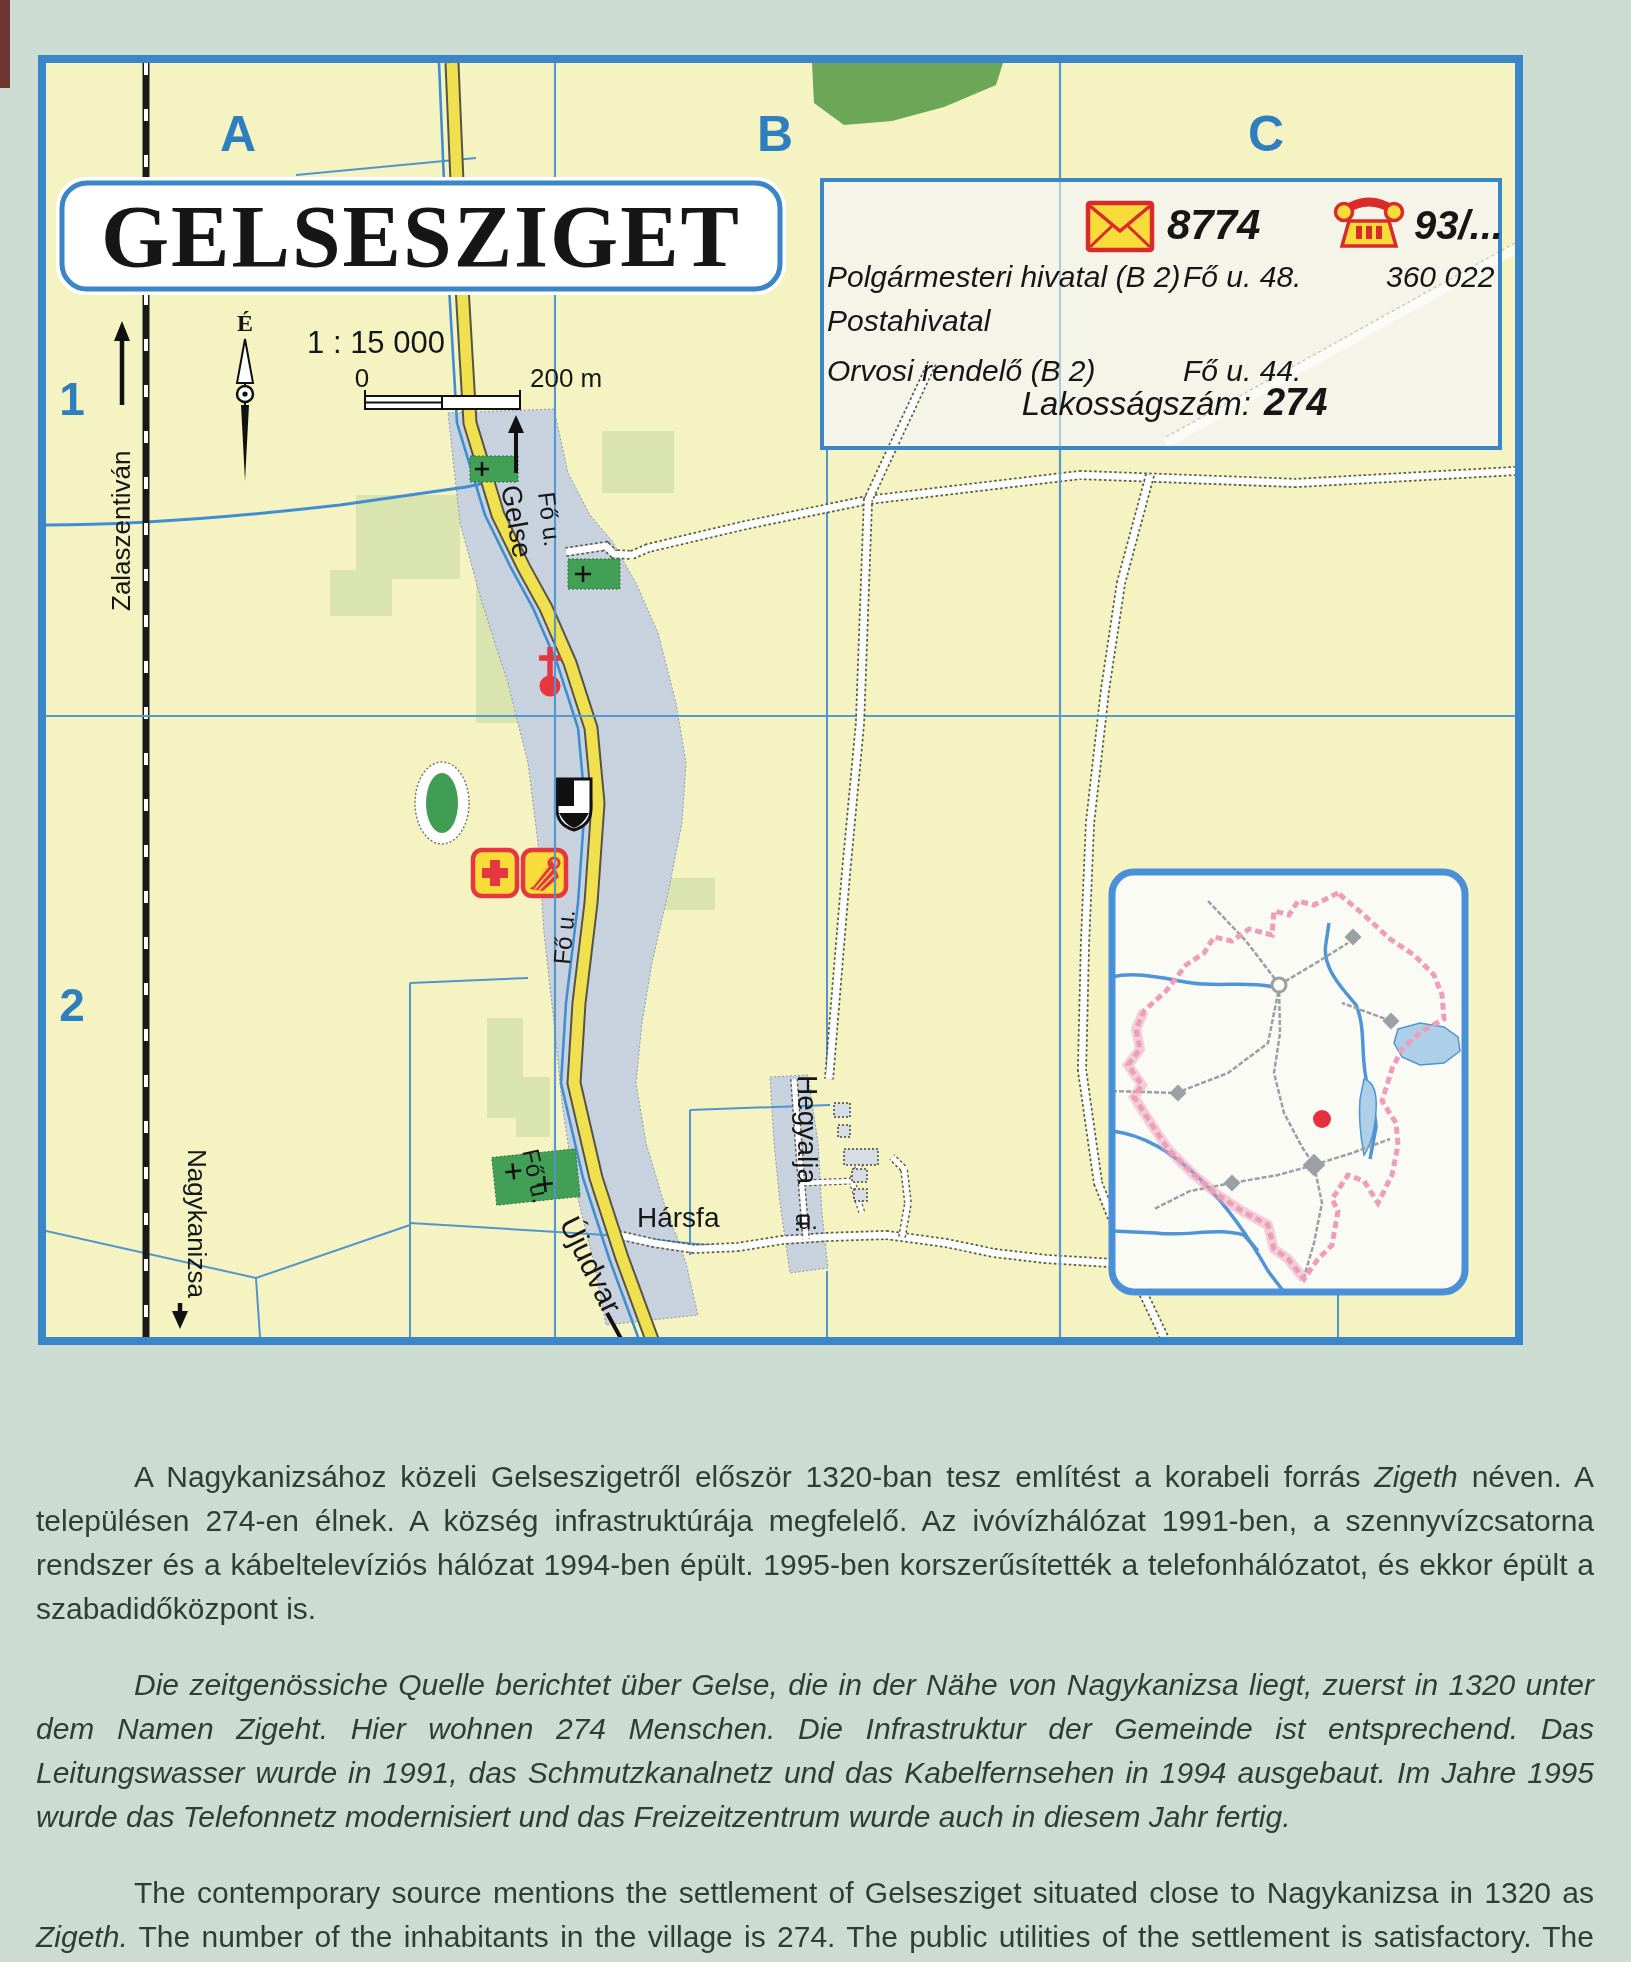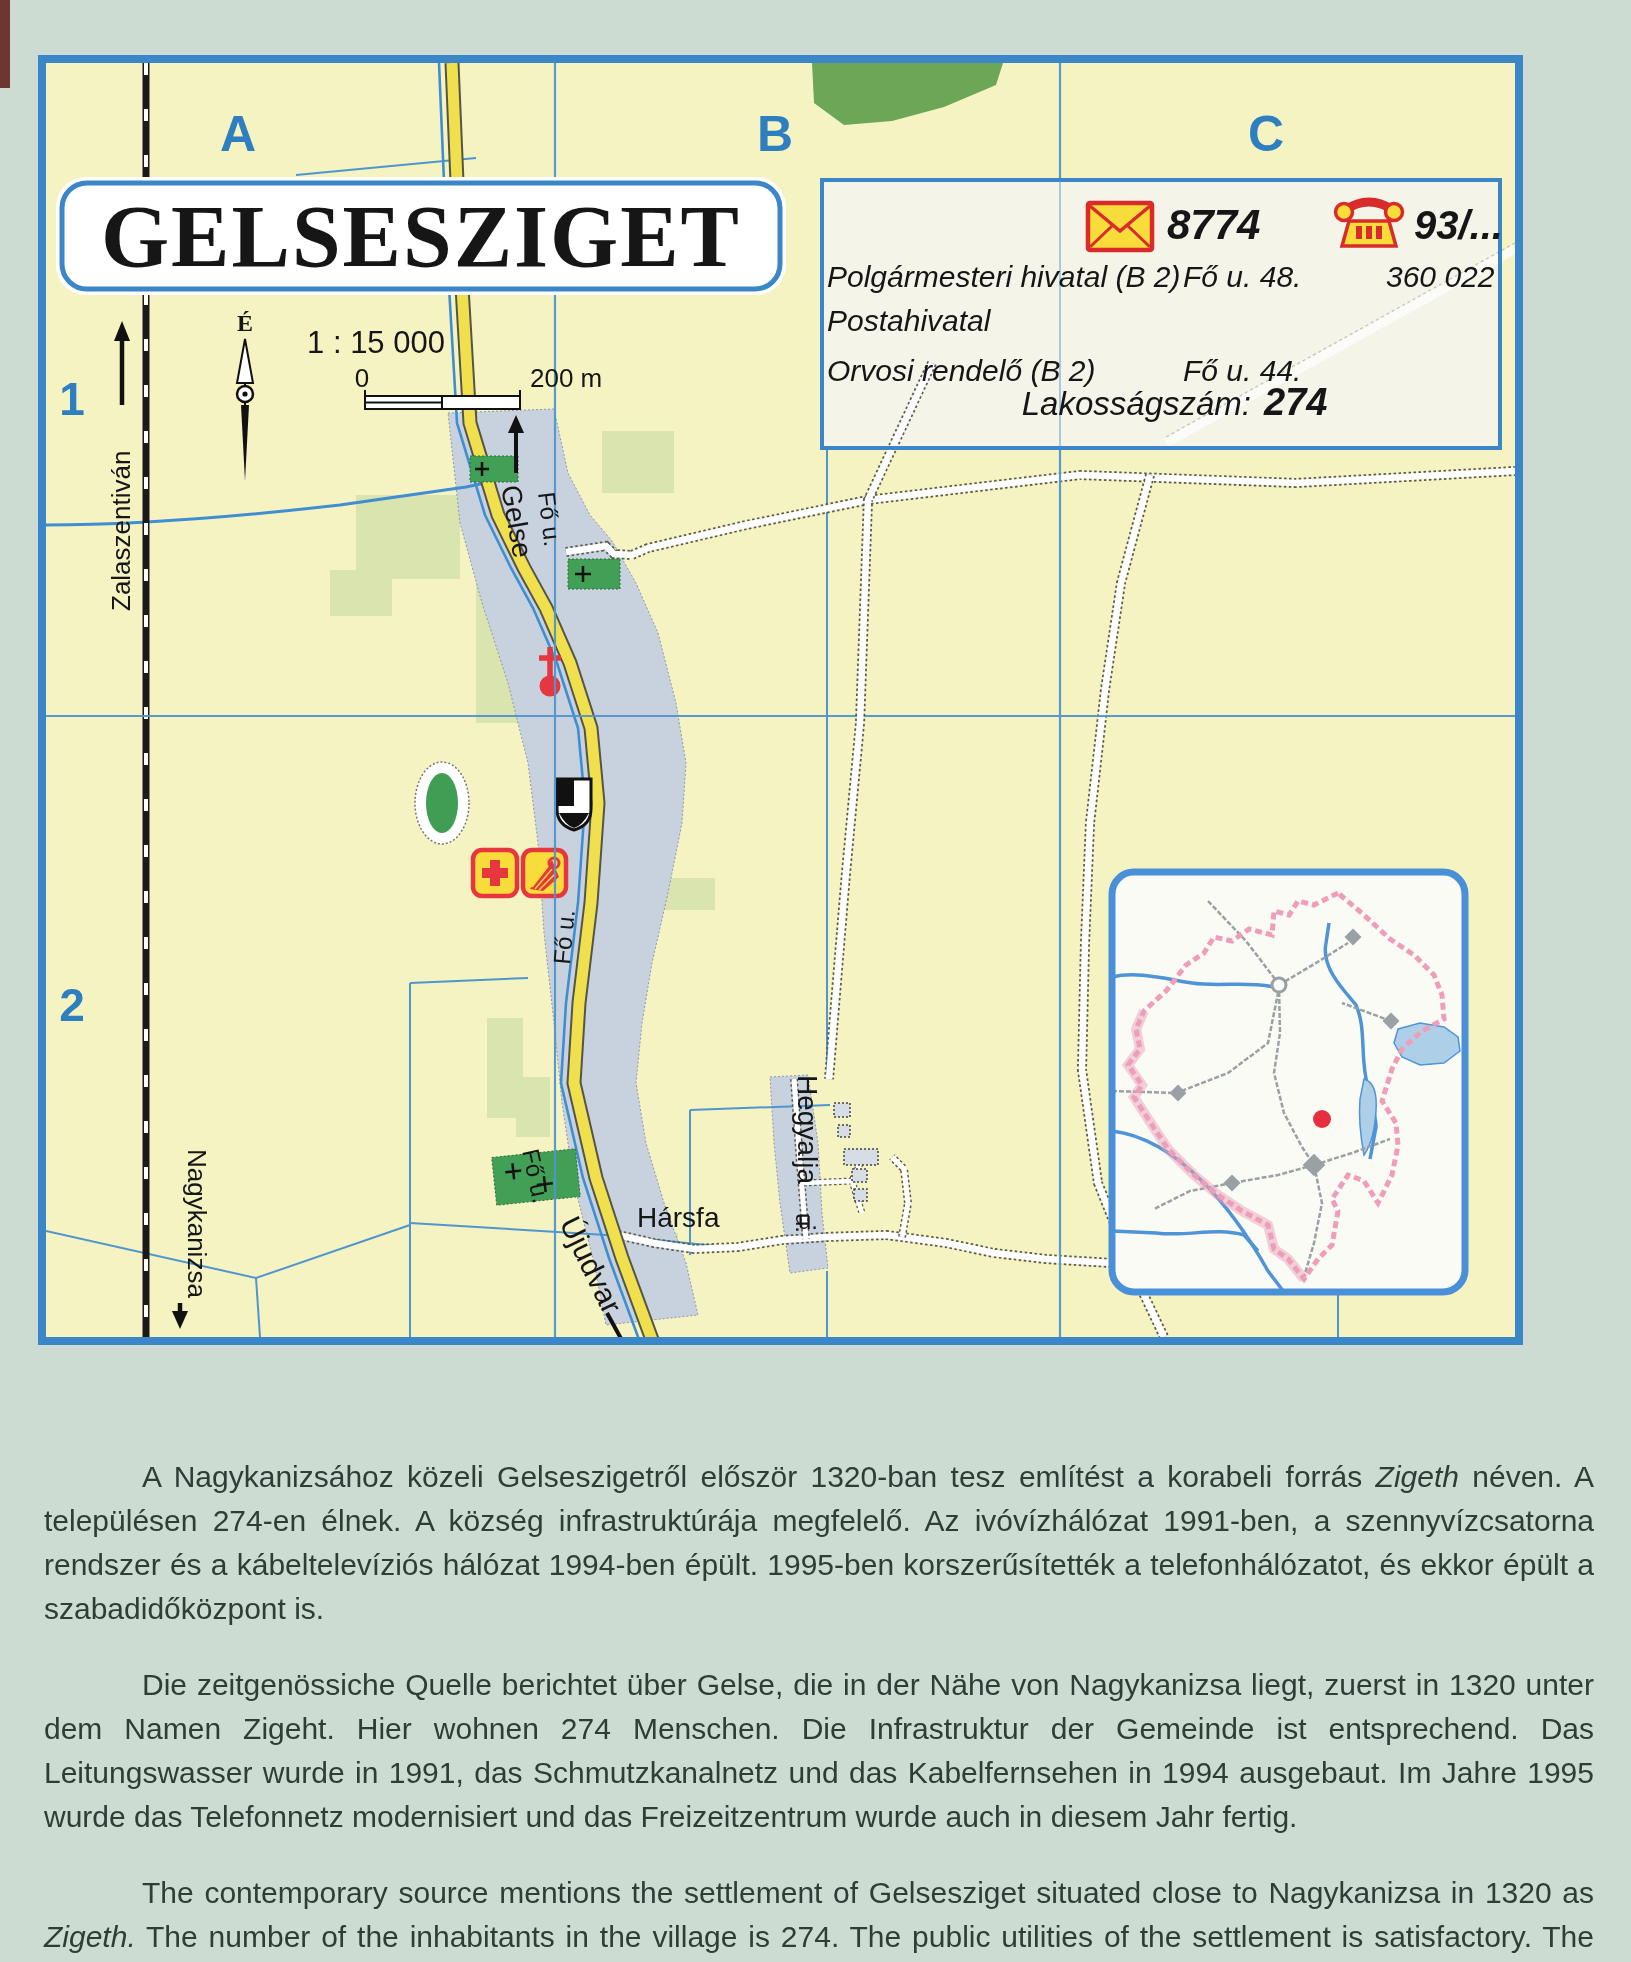--- a/index.html
+++ b/index.html
@@ -21,22 +21,22 @@
   .t-north{font-family:"Liberation Serif",serif;font-size:24px;font-weight:bold;}
   .t-street{font-size:24px;}
   .t-street-lg{font-size:28px;}
   .t-street-xl{font-size:30px;}
   .t-info{font-size:30px;font-style:italic;}
   .t-info-b{font-size:42px;font-weight:bold;font-style:italic;}
   .t-pop{font-size:33px;font-style:italic;}
   .t-pop-b{font-size:38px;font-weight:bold;font-style:italic;}
 
   .texts{position:absolute;left:36px;top:1455px;width:1558px;color:#2e3d35;}
-  .texts p{font-size:30px;line-height:44px;text-align:justify;text-indent:98px;margin:0 0 32px 8px;}
-  .texts p.de{}
+  .texts p{font-size:30px;line-height:44px;text-align:justify;text-indent:98px;margin:0 0 32px 0;}
+  .texts p.de{font-style:italic;}
 </style>
 </head>
 <body>
 
 <div class="page">
   <div class="scan-edge"></div>
 
   <div class="map-frame">
     <svg viewBox="0 0 1469 1274" width="1469" height="1274">
 

